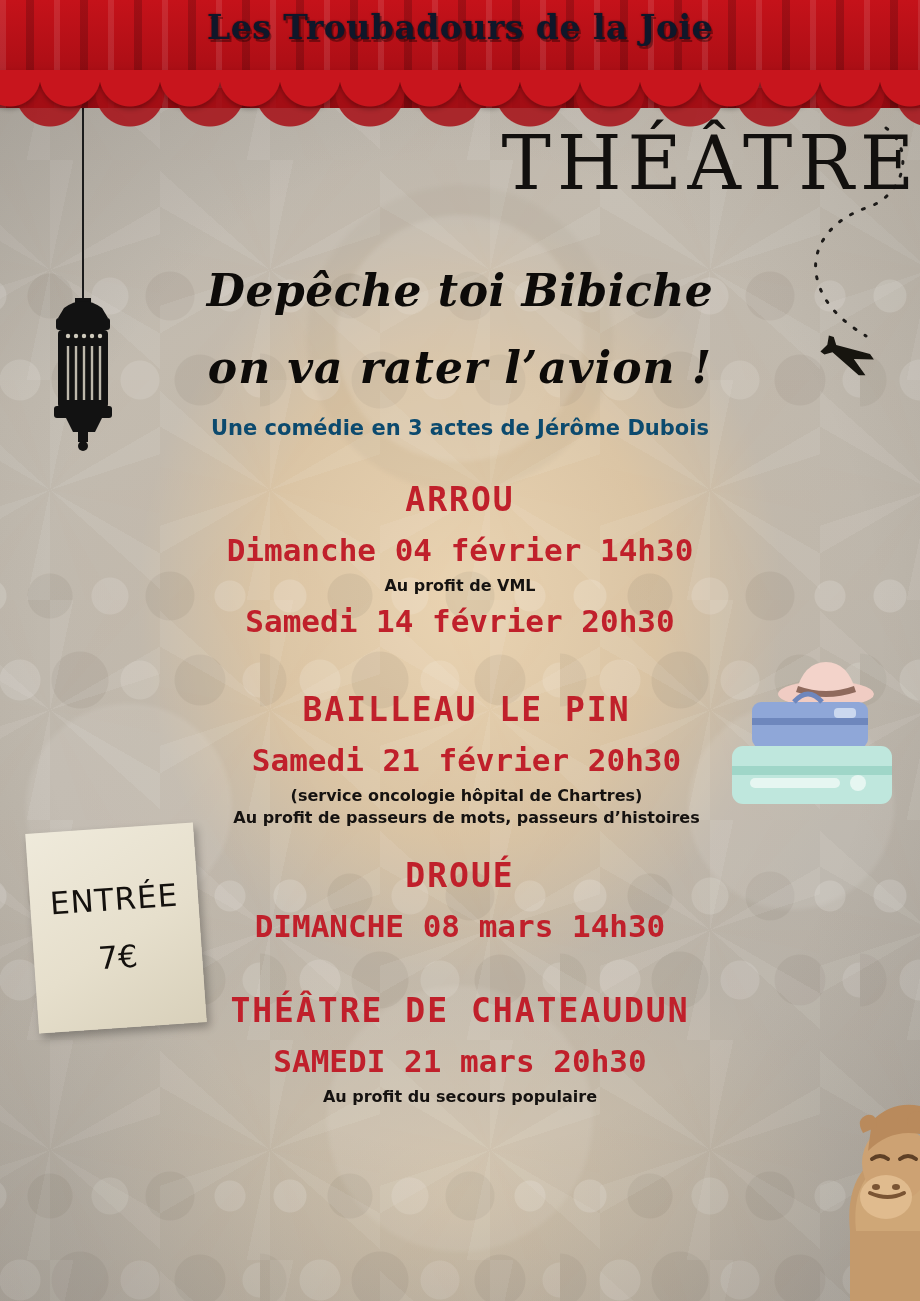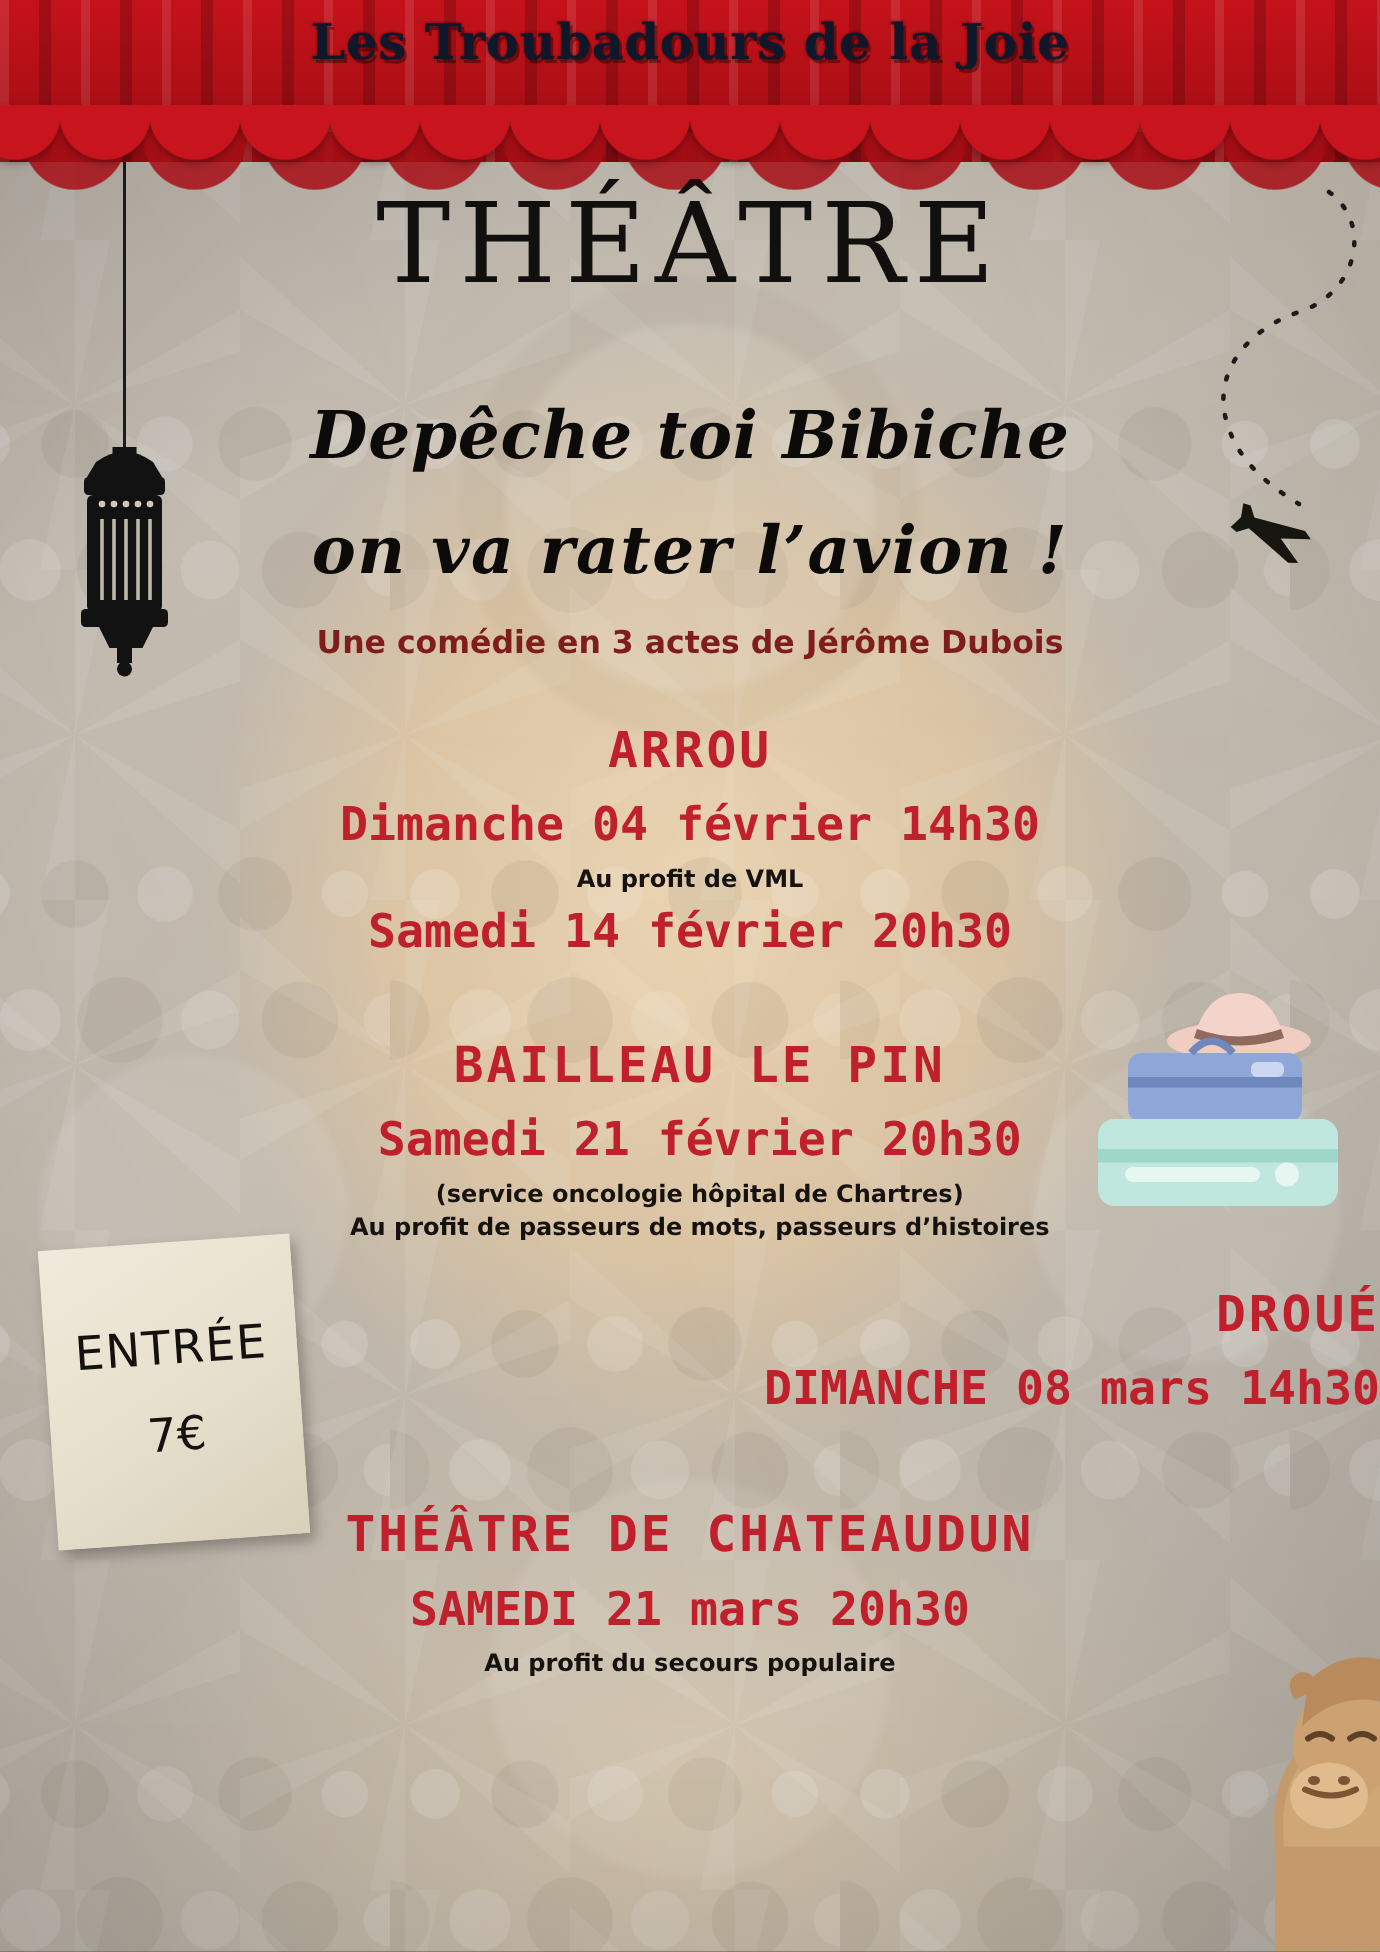--- a/index.html
+++ b/index.html
@@ -140,21 +140,21 @@
     position: absolute;
     right: 10px; top: 100px;
     width: 220px; height: 300px;
     z-index: 4;
   }
 
   
   .theatre {
     position: absolute;
     top: 120px; left: 0; right: 0;
-    text-align: center;
+    text-align: right;
     font-family: "DejaVu Serif", serif;
     font-weight: 400;
     font-size: 74px;
     letter-spacing: 6px;
     color: #12100e;
     z-index: 6;
   }
   .play-title {
     position: absolute;
     top: 252px; left: 0; right: 0;
@@ -170,21 +170,21 @@
   }
   .play-title .l2 { letter-spacing: 1px; }
   .subtitle {
     position: absolute;
     top: 416px; left: 0; right: 0;
     text-align: center;
     z-index: 6;
     font-family: "DejaVu Sans", sans-serif;
     font-weight: 700;
     font-size: 21px;
-    color: #7f1d1d;
+    color: #0c4a6e;
   }
 
   
   .venues {
     position: absolute;
     top: 480px; left: 0; right: 0;
     z-index: 6;
     text-align: center;
   }
   .venue { margin-bottom: 26px; }
@@ -208,21 +208,21 @@
     font-family: "DejaVu Sans", sans-serif;
     font-weight: 700;
     font-size: 16px;
     color: #151210;
     line-height: 1.25;
     margin: 2px 0;
   }
 
   .venue-arrou { margin-bottom: 46px; }
   .venue-bailleau { margin-bottom: 28px; padding-left: 13px; }
-  .venue-droue { margin-bottom: 54px; text-align: right; }
+  .venue-droue { margin-bottom: 42px; }
 
   
   .ticket {
     position: absolute;
     left: 32px; top: 828px;
     width: 168px; height: 200px;
     background: linear-gradient(150deg, #efeadb 0%, #e6dfcc 55%, #d8d0ba 100%);
     transform: rotate(-4deg);
     box-shadow: 3px 5px 9px rgba(0,0,0,.28);
     z-index: 7;

